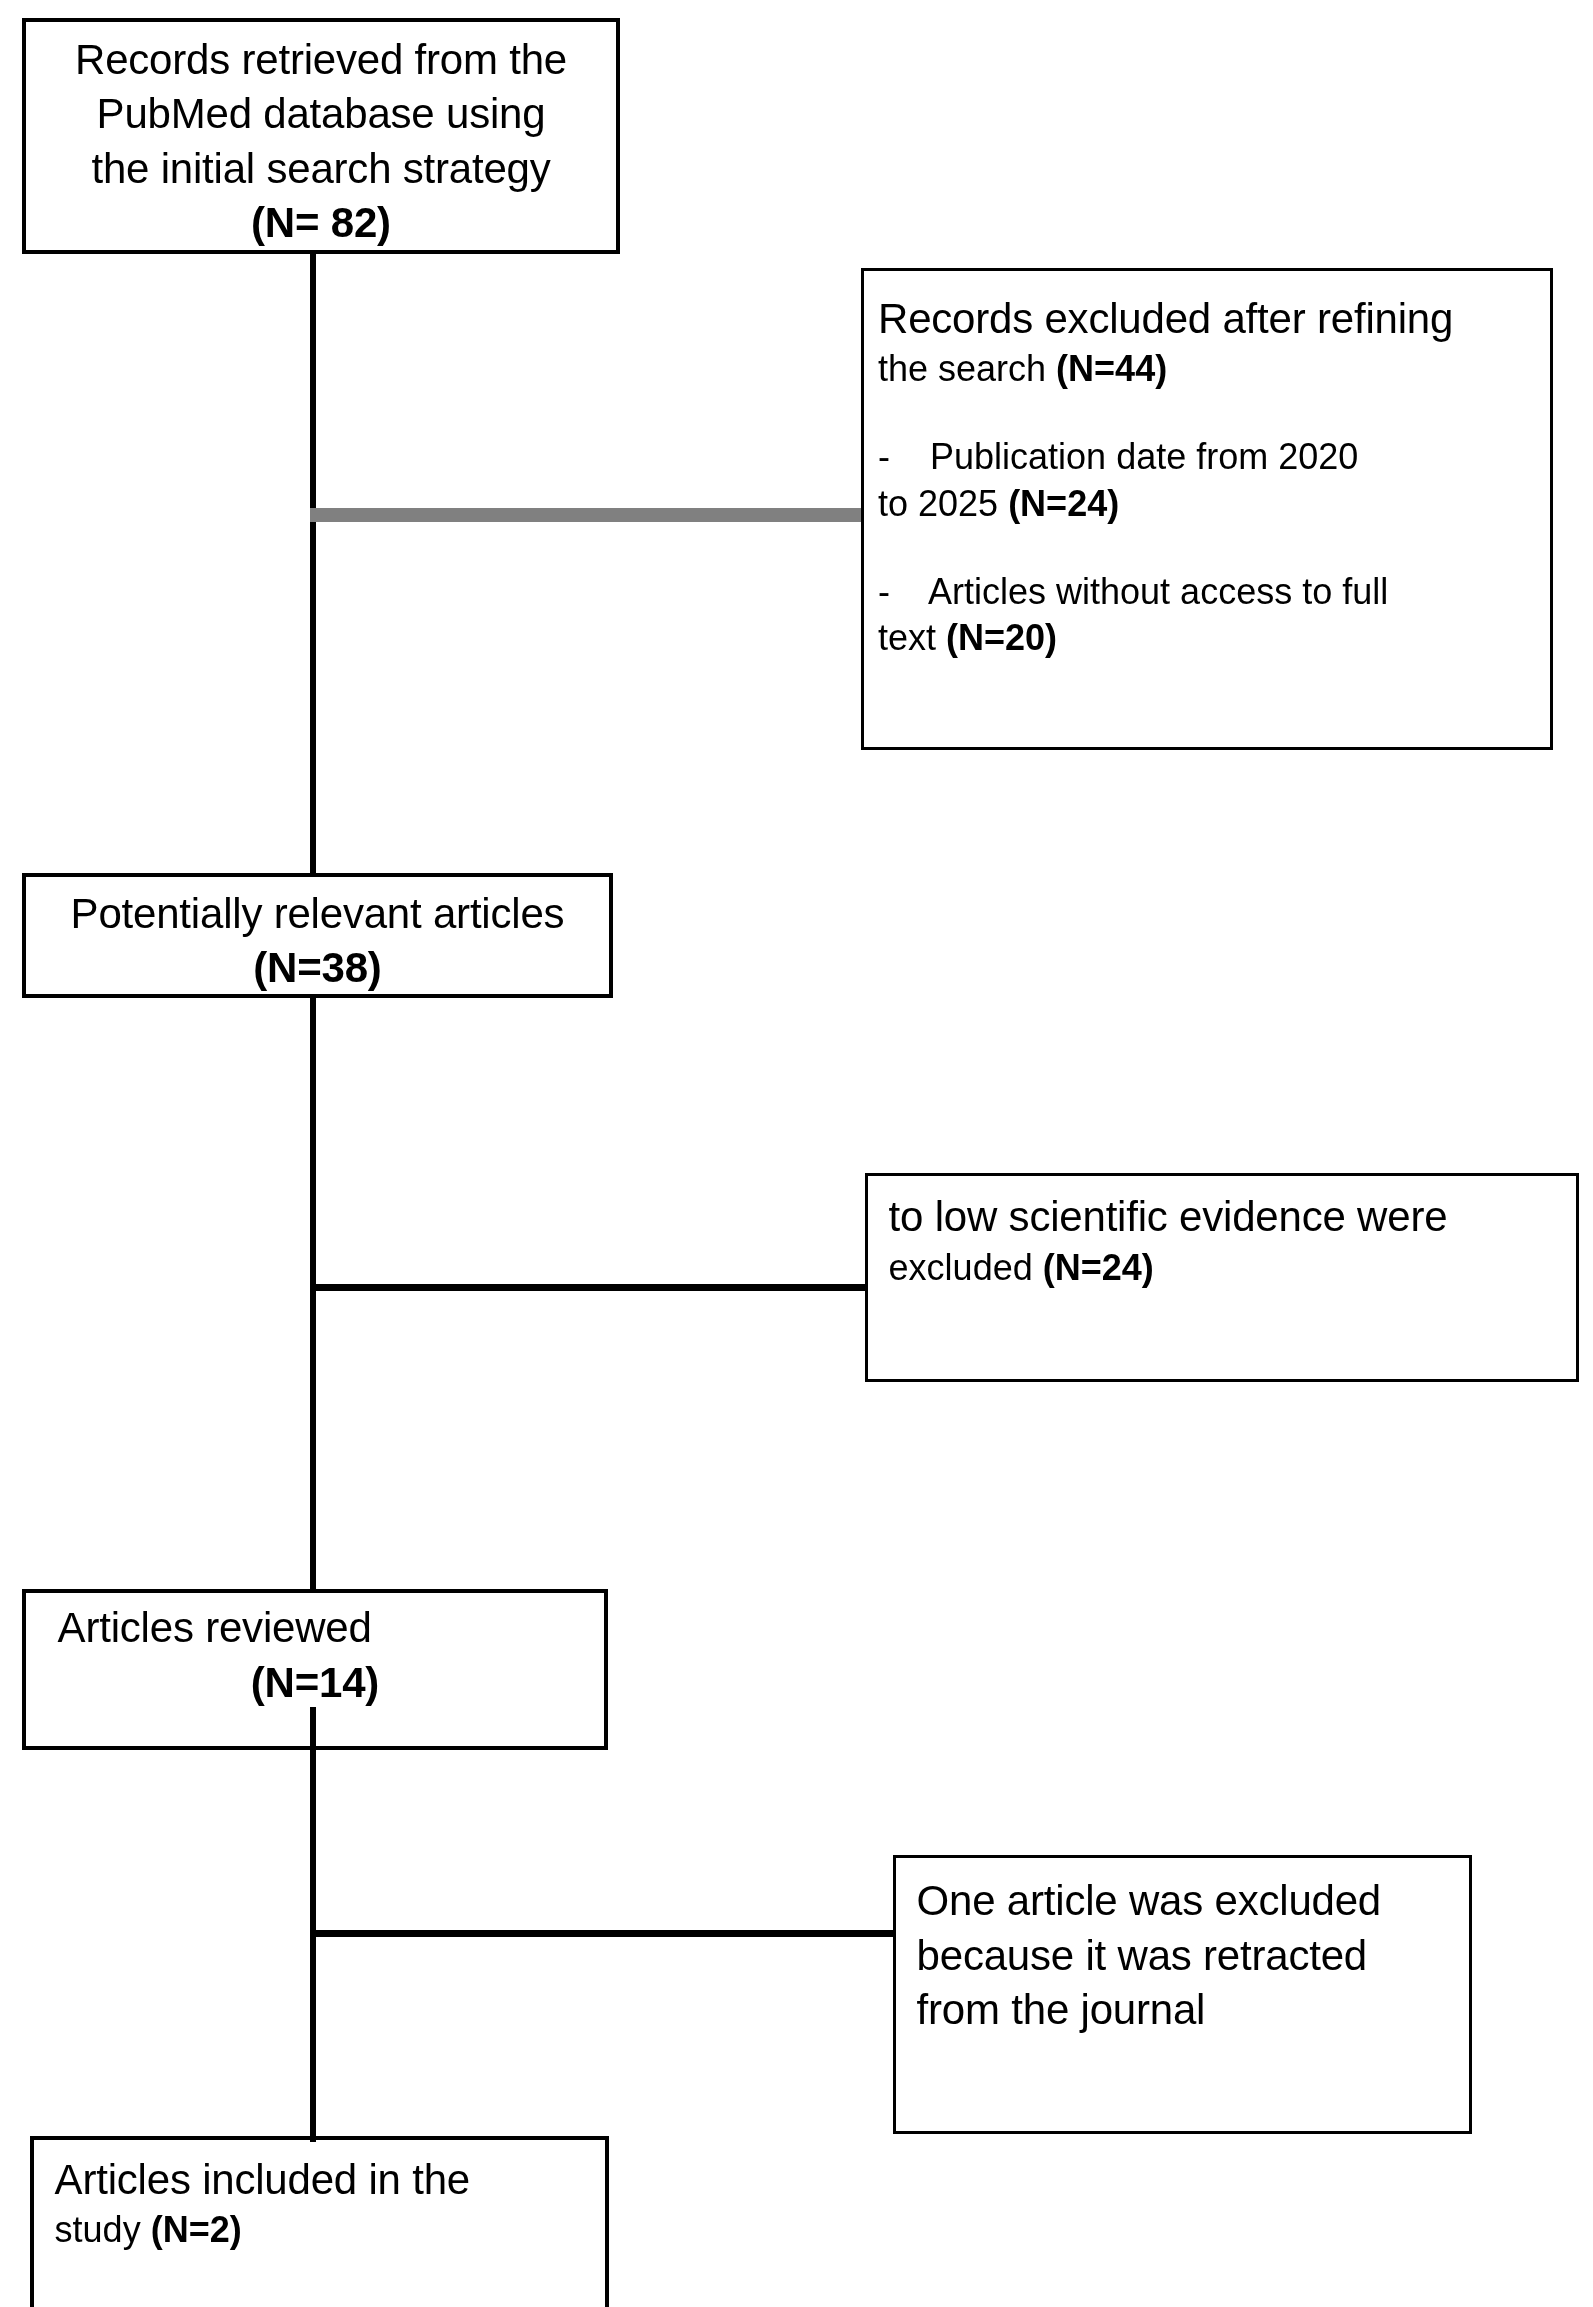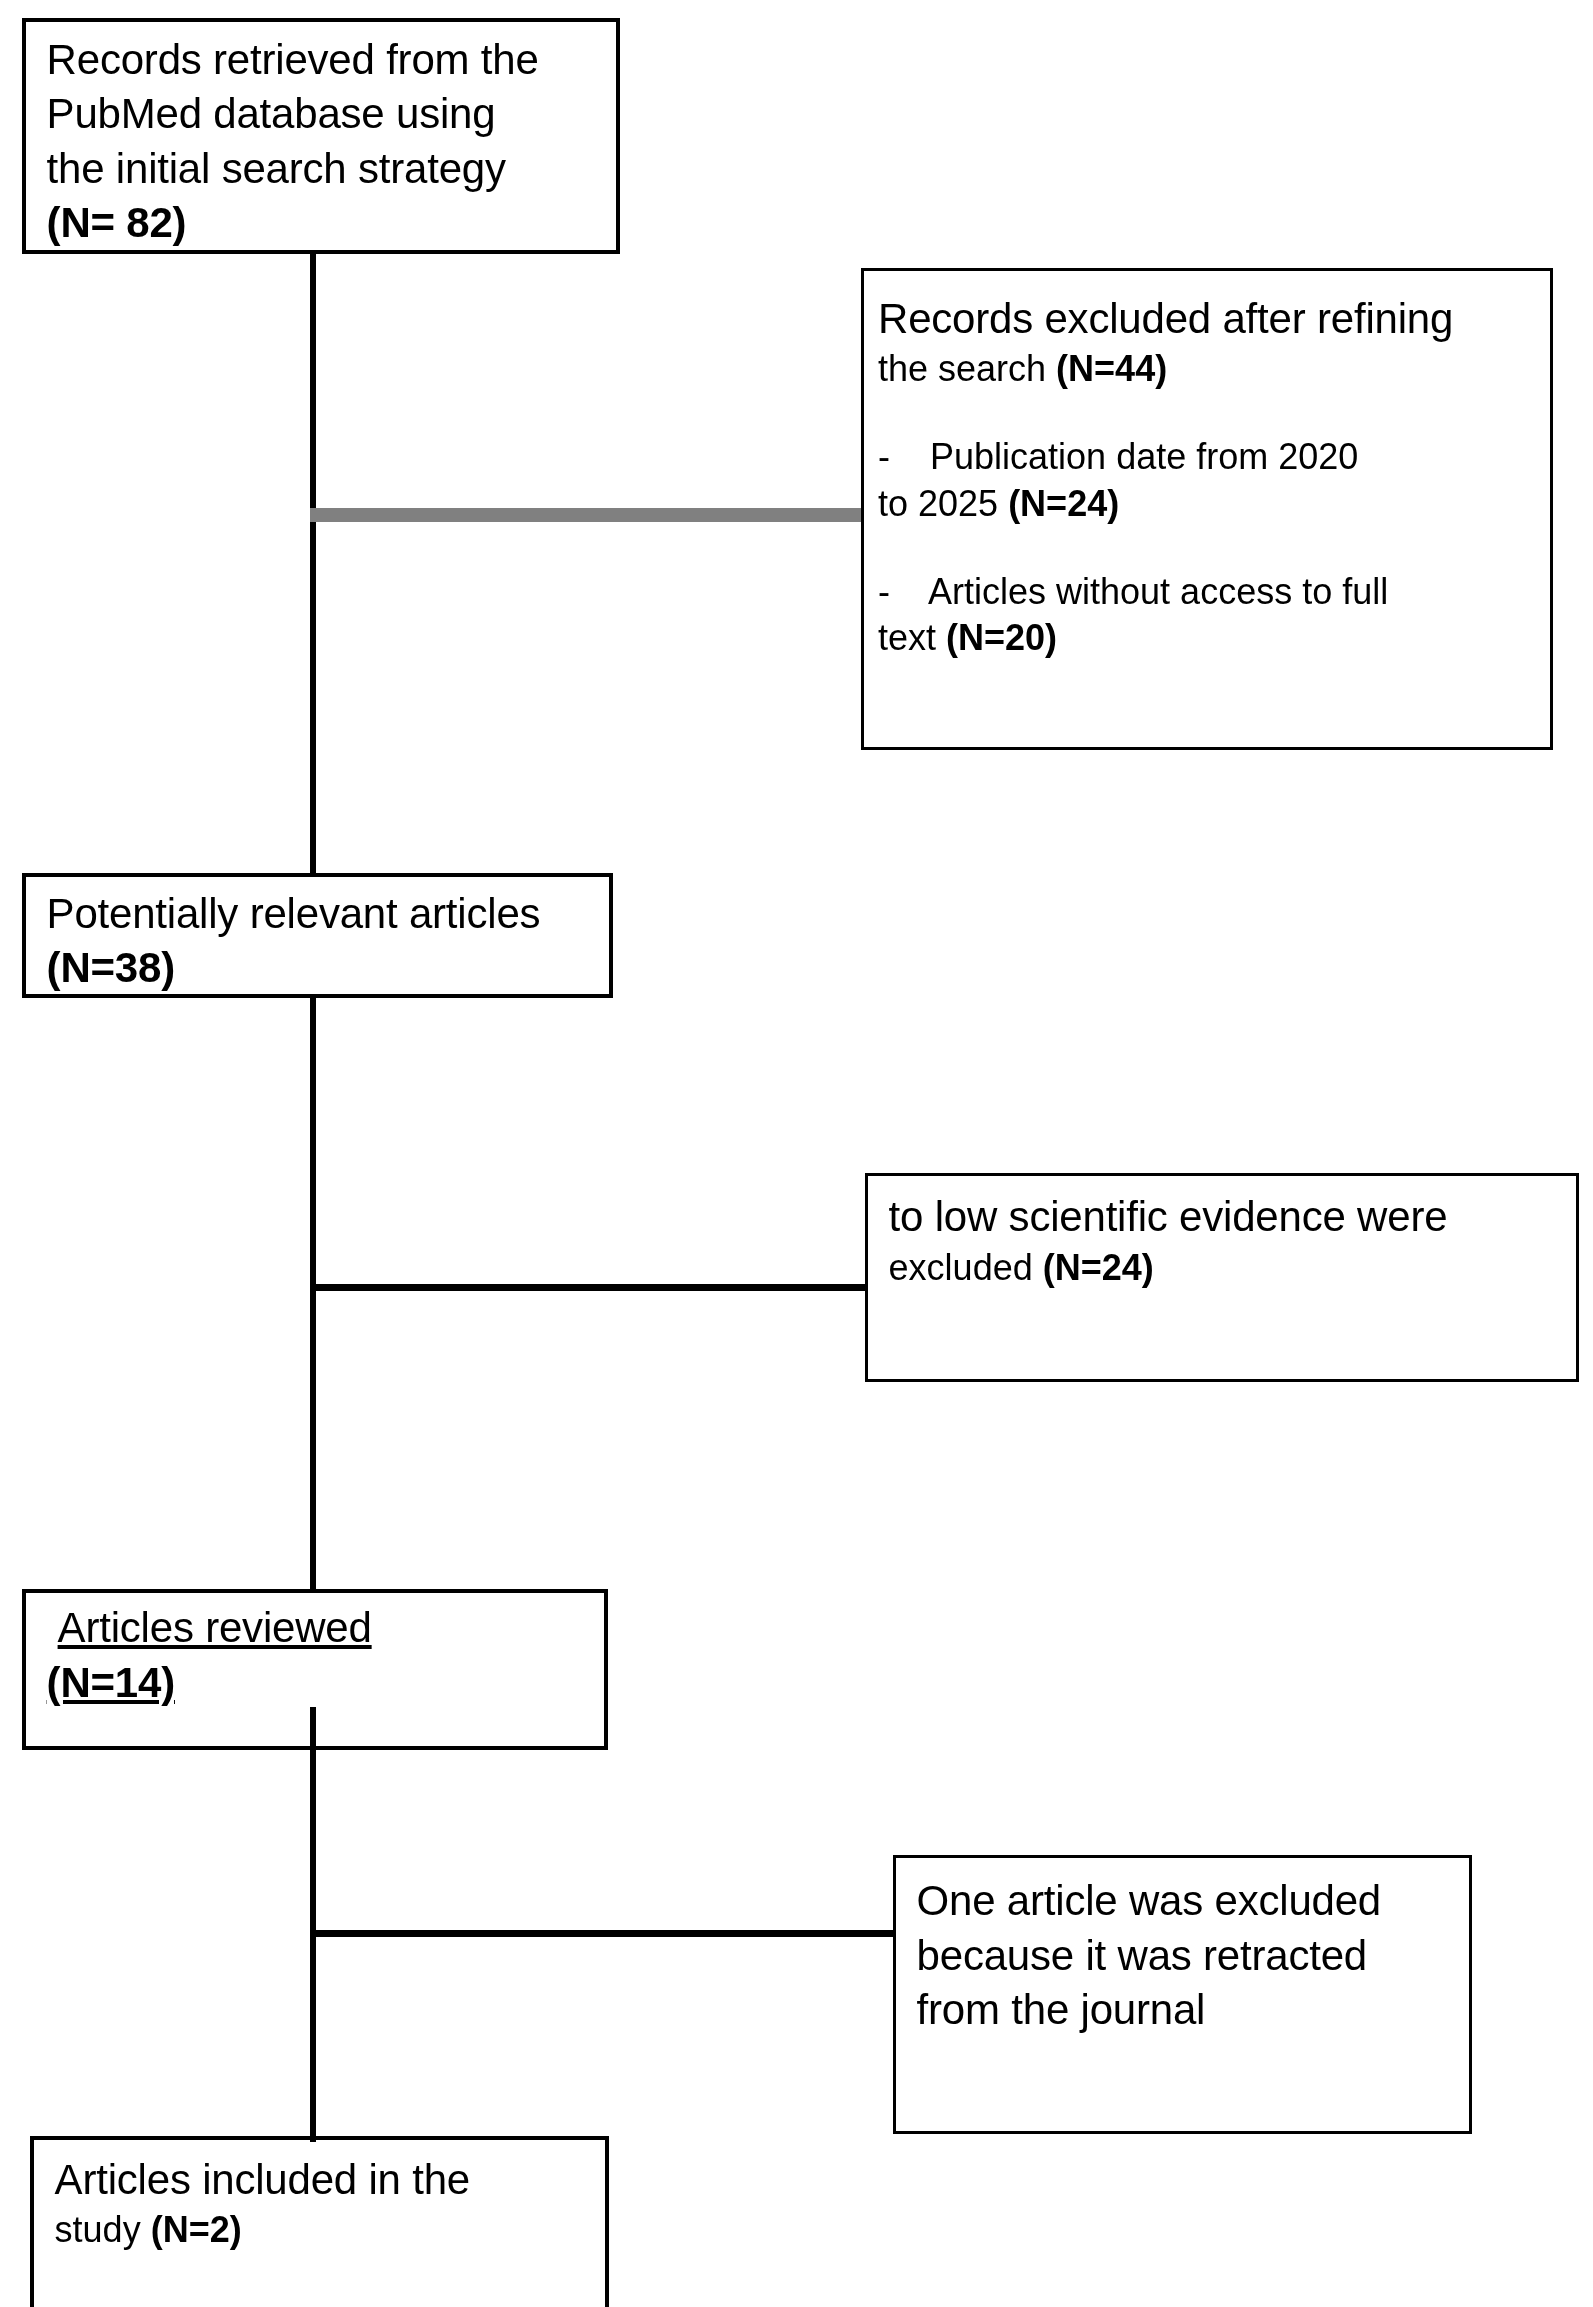--- a/index.html
+++ b/index.html
@@ -42,21 +42,21 @@
     padding: 0 20.6px;
   }
 
   .ftext {
     font-size: 42px;
     line-height: 1.30;
     letter-spacing: -0.2px;
     white-space: pre-wrap;
     margin: 0;
   }
-  .ftext.center { }
+  .ftext.center { text-align: center; }
   .ftext.left   { text-align: left; }
   .bold { font-weight: bold; }
 
   .bullet-row {
     font-size: 36px;
     line-height: 1.30;
     margin: 0;
     text-align: left;
     white-space: pre-wrap;
   }
@@ -113,21 +113,21 @@
   </div>
 
   <div class="fbox thin" style="left:865px; top:1173px; width:714px; height:209px;">
     <div class="inner" style="top:14.3px; padding:0 20.6px;">
       <p class="ftext left">to low scientific evidence were</p>
       <p class="bullet-row"><span>excluded </span><span class="bold">(N=24)</span></p>
     </div>
   </div>
 
   <div class="fbox" style="left:22px; top:1589px; width:586px; height:161px;">
-    <div class="inner" style="top:8px;text-decoration:underline;">
+    <div class="inner" style="top:8px;">
       <p class="ftext left" style="padding-left:11px;">Articles reviewed</p>
       <p class="ftext center bold">(N=14)</p>
     </div>
   </div>
 
   <div class="fbox thin" style="left:893px; top:1855px; width:579px; height:279px;">
     <div class="inner" style="top:16px; padding:0 20.6px;">
       <p class="ftext left">One article was excluded</p>
       <p class="ftext left">because it was retracted</p>
       <p class="ftext left">from the journal</p>

